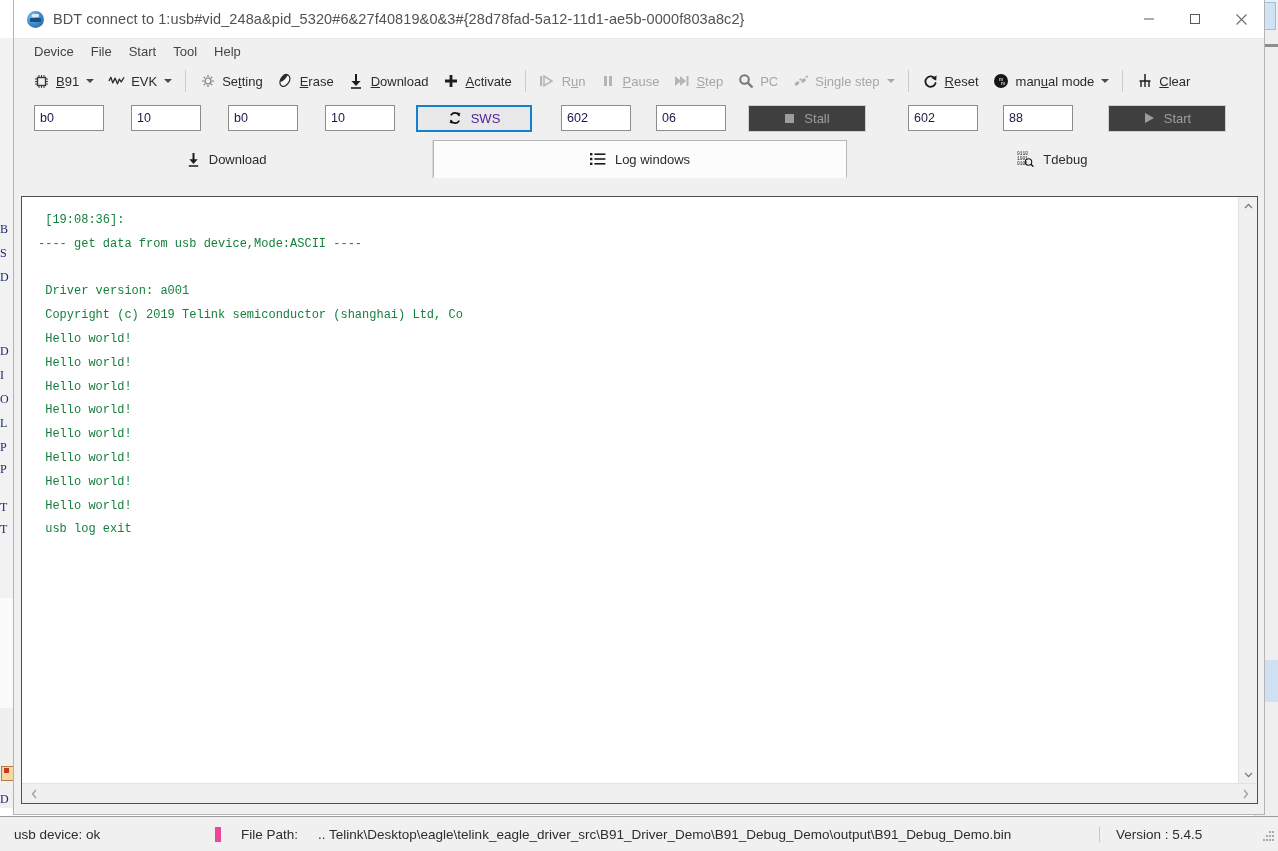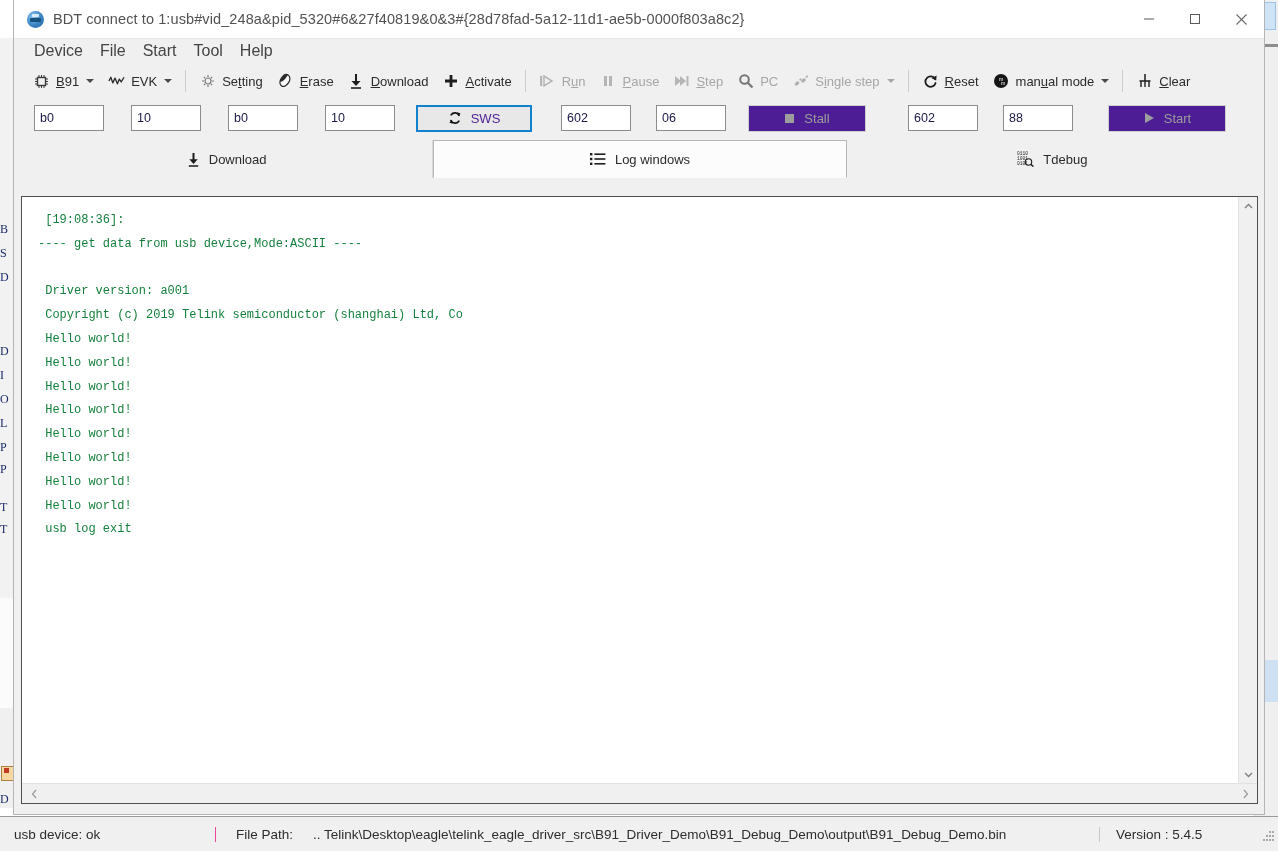--- a/index.html
+++ b/index.html
@@ -160,21 +160,21 @@
   
   #menu-bar {
     height: 24px;
     display: flex;
     align-items: center;
     padding-left: 12px;
     background: #f0f0f0;
     margin-top: 0px;
   }
   .menu-item {
-    font-size: 16px;
+    font-size: 13px;
     color: #444444;
     padding: 2px 9px 2px 8px;
     white-space: nowrap;
   }
 
   
   #toolbar {
     height: 36px;
     display: flex;
     align-items: center;
@@ -245,21 +245,21 @@
     border: 1px solid #adadad;
     color: #4c1d95;
     white-space: nowrap;
   }
   .act-btn.focused {
     border: 2px solid #1382ce;
     background: #e8e8e8;
   }
   .act-btn.disabled {
     color: #9d9d9d;
-    background: #4c1d95;
+    background: #404040;
     border-color: #cfcfcf;
   }
   .act-btn .bi { margin-right: 9px; display: inline-flex; }
 
   
   #tab-strip {
     display: flex;
     height: 38px;
     margin: 3px 6px 0 7px;
     background: #f0f0f0;
@@ -362,21 +362,21 @@
     color: #2d2d2d;
   }
   #sb-device {
     width: 215px;
     padding-left: 14px;
     box-sizing: border-box;
     white-space: nowrap;
   }
   #sb-path {
     flex: 1;
-    border-left: 1px solid #ec4899;
+    border-left: 6px solid #ec4899;
     padding-left: 20px;
     box-sizing: border-box;
     white-space: nowrap;
     display: flex;
     align-items: center;
   }
   #sb-path-label { margin-right: 20px; }
   #sb-version {
     width: 160px;
     border-left: 1px solid #c8c8c8;

